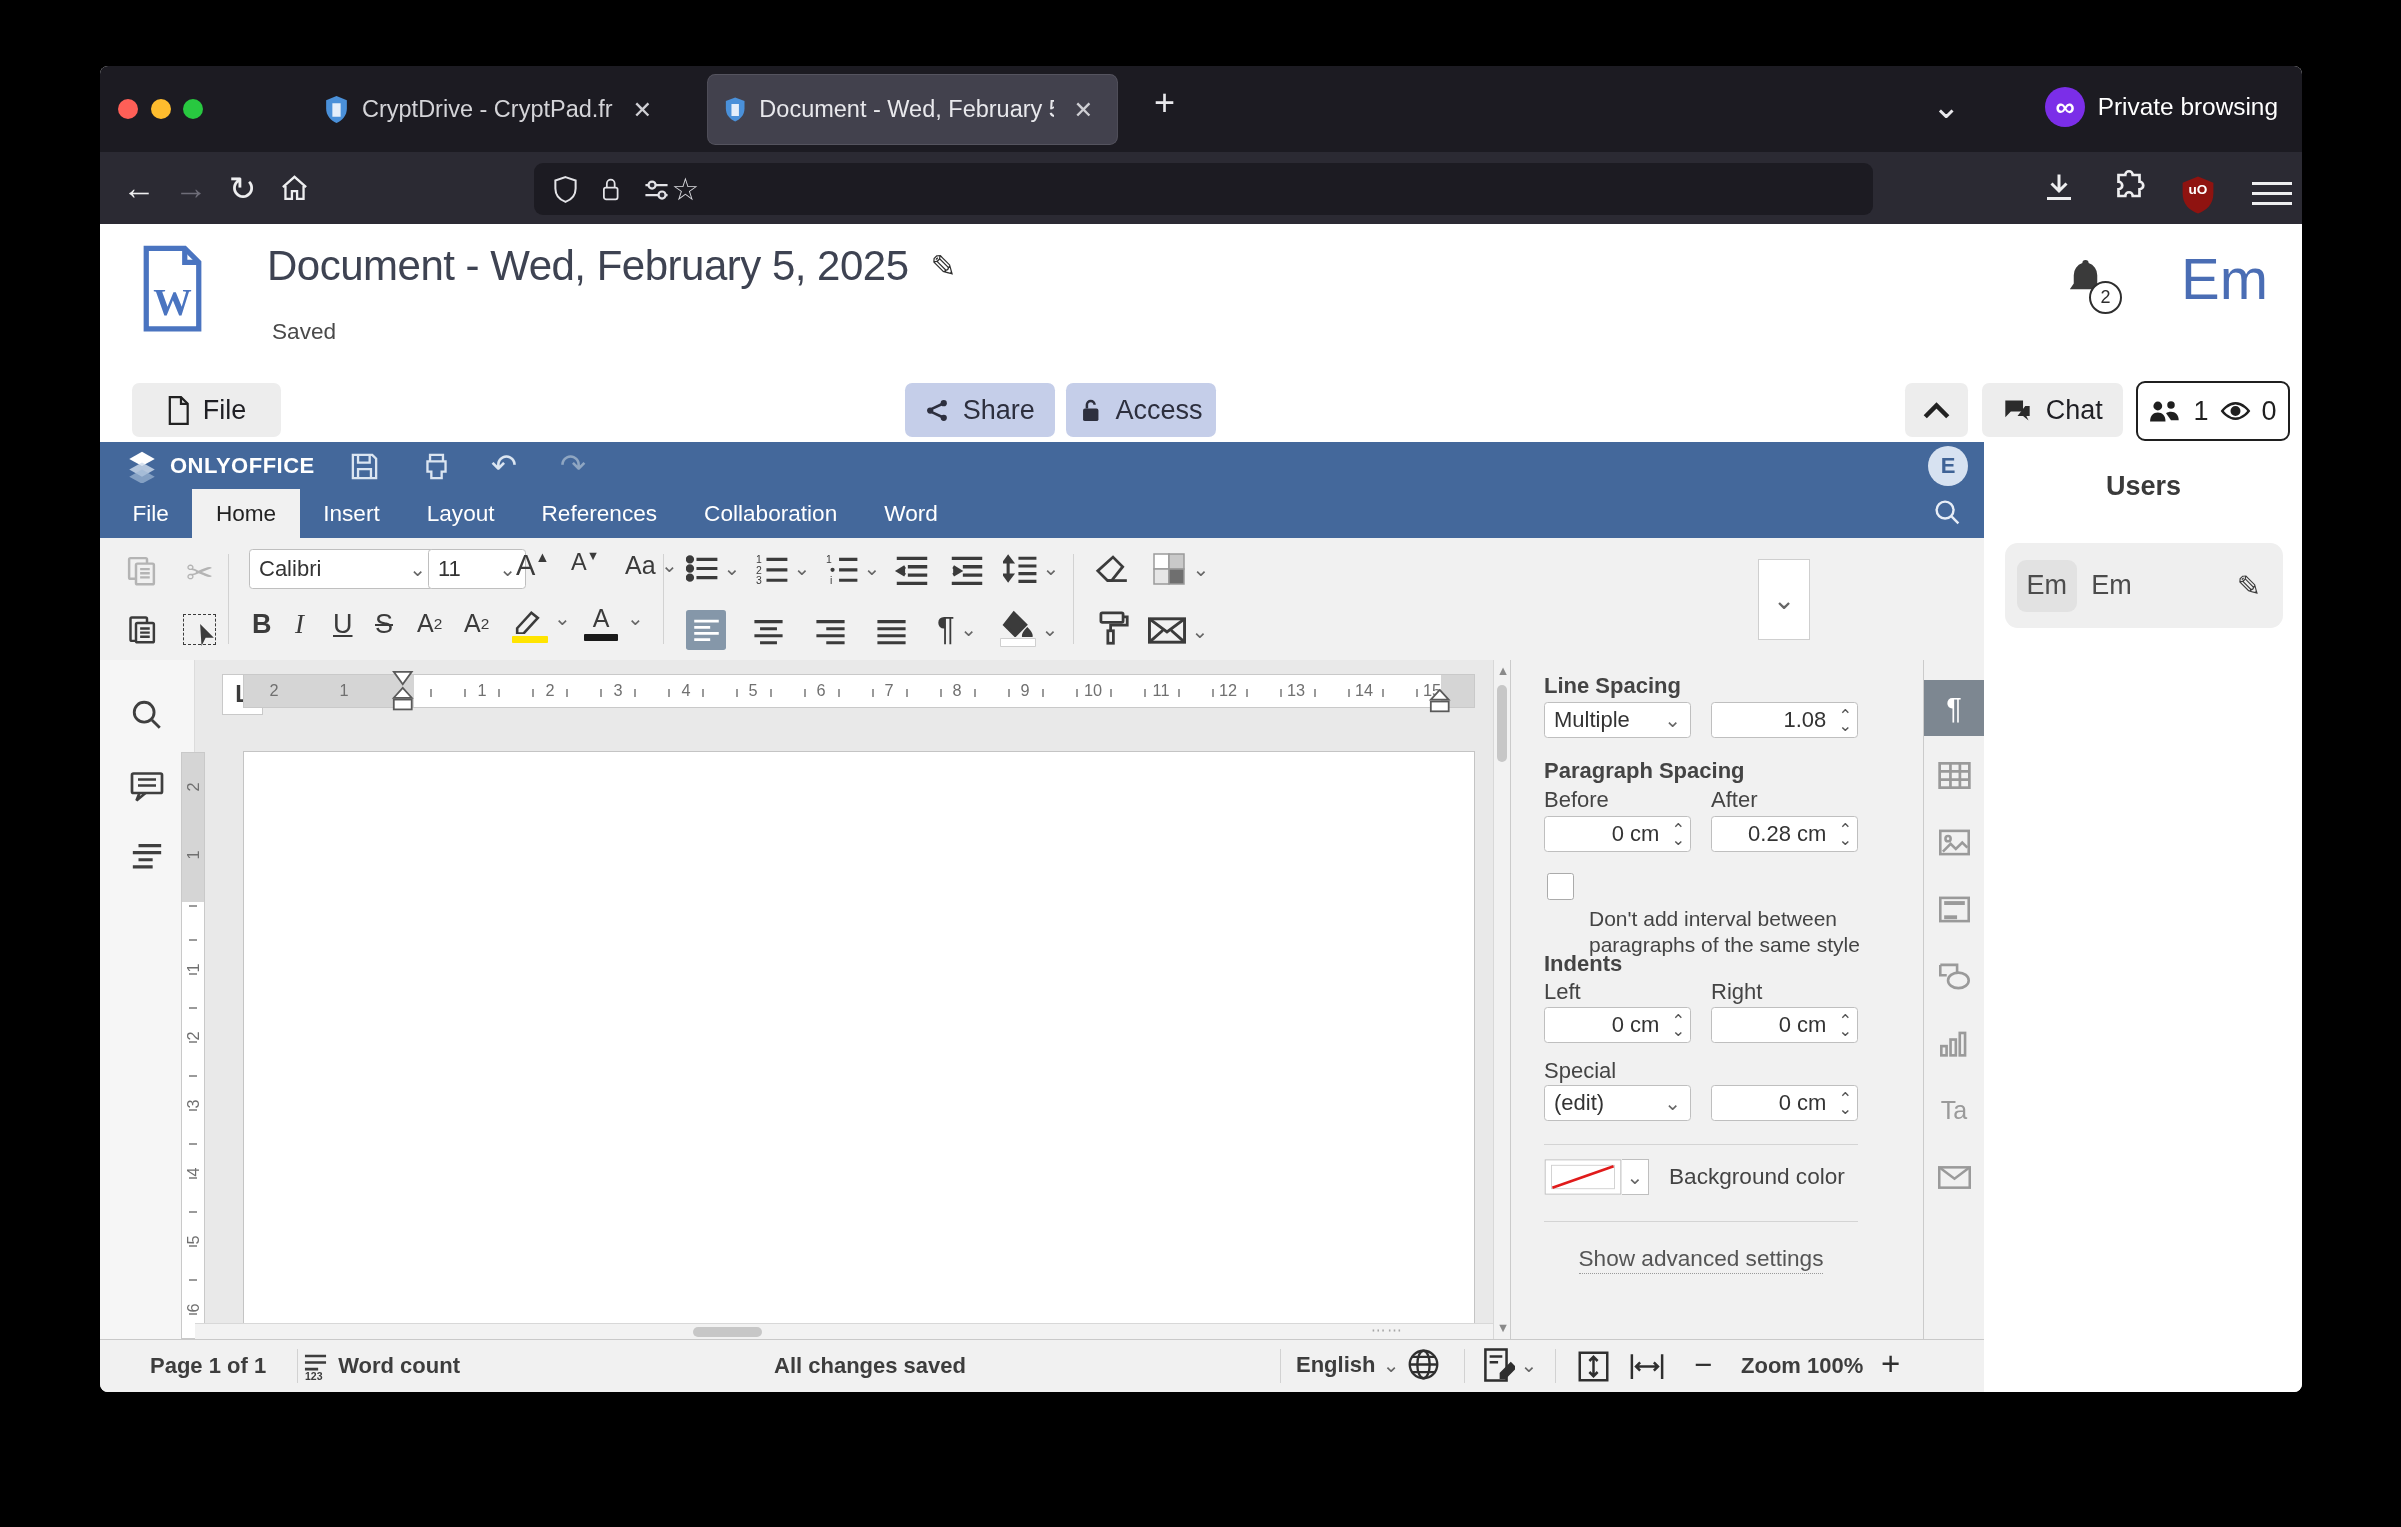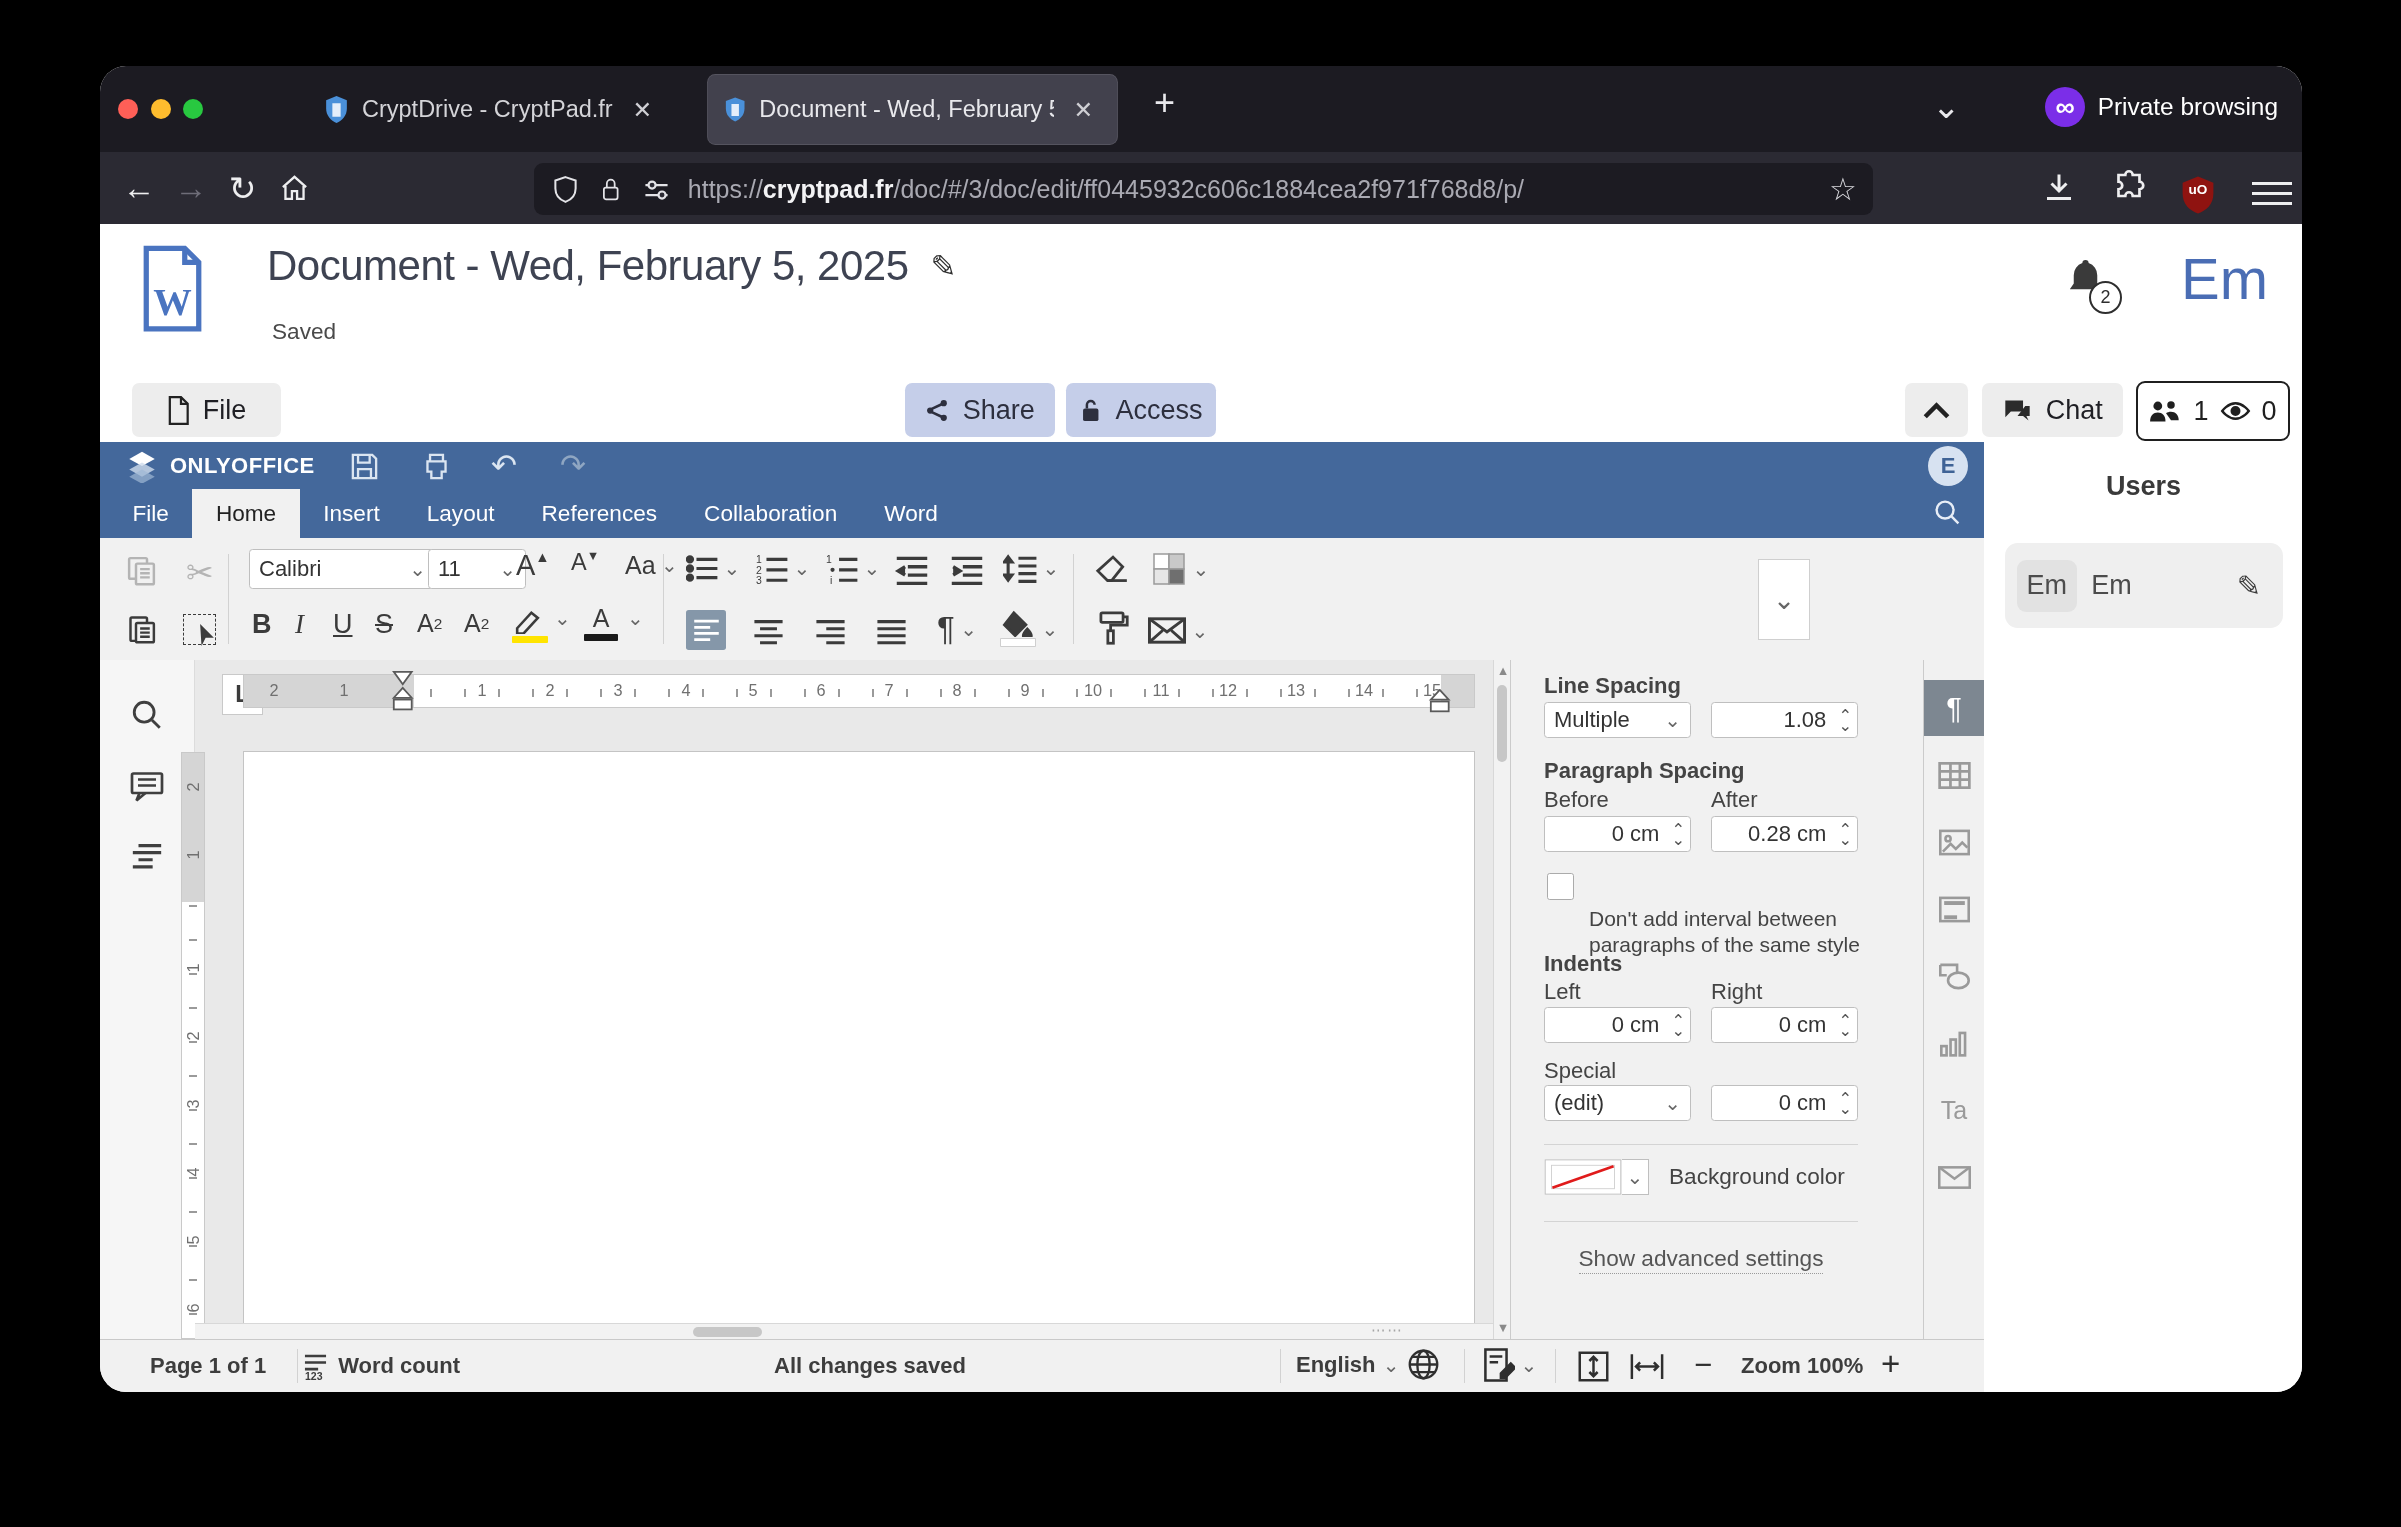--- a/index.html
+++ b/index.html
@@ -2,21 +2,21 @@
 <html style="font-size:14.5px"><head>
 <meta charset="utf-8">
 <style>
   html,body{margin:0;padding:0;background:#000;}
   body{width:2401px;height:1527px;position:relative;overflow:hidden;
        font-family:"Liberation Sans",sans-serif;-webkit-font-smoothing:antialiased;}
   .abs{position:absolute;}
   .r{display:flex;align-items:center;}
   svg{display:block;}
   
-  .window{left:100px;top:66px;width:2202px;height:1326px;border-radius:26px;overflow:hidden;background:#fff;}
+  .window{left:100px;top:66px;width:2202px;height:1326px;border-radius:8px;overflow:hidden;background:#fff;}
   
   .tabbar{left:0;top:0;width:100%;height:86px;background:#1c1b22;}
   .dot{width:20px;height:20px;border-radius:50%;}
   .tab{height:69px;border-radius:7.2px;display:flex;align-items:center;gap:12.7px;padding:0 16.3px;color:#e8e8ec;font-size:23.5px;}
   .tab.inactive{color:#d4d4d8;}
   .tab.active{background:#42414d;box-shadow:0 0 0 0.9px #55545f;}
   .tab .title{white-space:nowrap;overflow:hidden;max-width:299px;}
   .tclose{color:#cfcfd4;font-size:23.5px;padding:3.6px 7.2px;border-radius:3.6px;}
   .navbar{left:0;top:86px;width:100%;height:72px;background:#2b2a33;display:flex;align-items:center;}
   .navico{color:#eeeef0;font-size:33px;width:52px;text-align:center;}
@@ -134,21 +134,20 @@
     <svg width="23.5" height="29" viewBox="0 0 24 28" style="margin-left:20px" fill="none" stroke="#e3e3e7" stroke-width="1.8">
         <rect x="5" y="12" width="14" height="12" rx="2"></rect>
         <path d="M8 12V8a4 4 0 0 1 8 0v4"></path>
       </svg>
     <svg width="31" height="27" viewBox="0 0 28 24" style="margin-left:18px" stroke="#e3e3e7" stroke-width="2" fill="#2b2a33">
         <line x1="4" y1="8" x2="24" y2="8"></line>
         <circle cx="10" cy="8" r="3.2"></circle>
         <line x1="4" y1="17" x2="24" y2="17"></line>
         <circle cx="19" cy="17" r="3.2"></circle>
       </svg>
-    <span class="url" style="margin-left:16.3px;flex:1;"><span>https://</span><b>cryptpad.fr</b><span>/doc/#/3/doc/edit/ff0445932c606c1884cea2f971f768d8/p/</span></span>
     <span style="font-size:31px;color:#d9d9de;margin-right:16.3px;">☆</span>
   </div>
   <svg class="abs" style="left:1941px;top:104px;" width="36" height="36" viewBox="0 0 24 24" fill="none" stroke="#eeeef0" stroke-width="2">
       <path d="M12 3v10M7 9l5 5 5-5M4 19h16"></path>
     </svg>
   <svg class="abs" style="left:2011px;top:102px;" width="36" height="38" viewBox="0 0 24 24" fill="none" stroke="#eeeef0" stroke-width="1.8">
       <path d="M9.5 4a2.5 2.5 0 0 1 5 0H19v4.5a2.5 2.5 0 0 1 0 5V18h-4.5a2.5 2.5 0 0 0-5 0H5v-4.5a2.5 2.5 0 0 0 0-5V4z"></path>
     </svg>
   <div class="abs" style="left:2079px;top:109px;">
     <svg width="38" height="40" viewBox="0 0 24 26">

